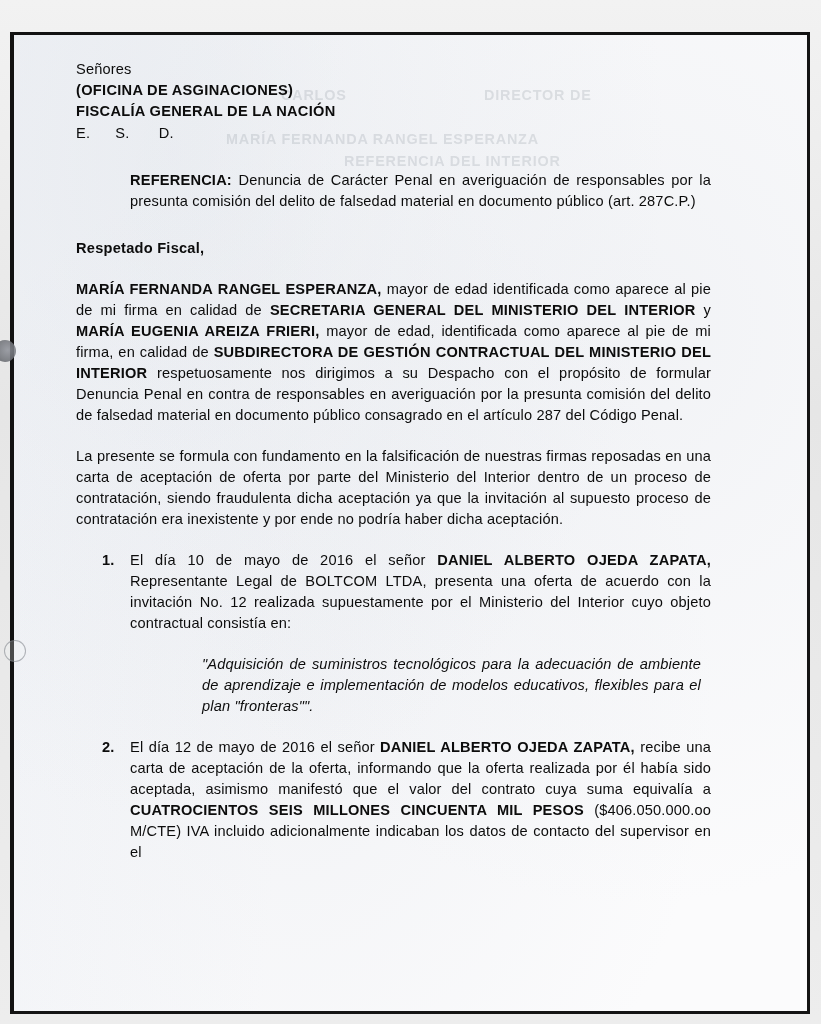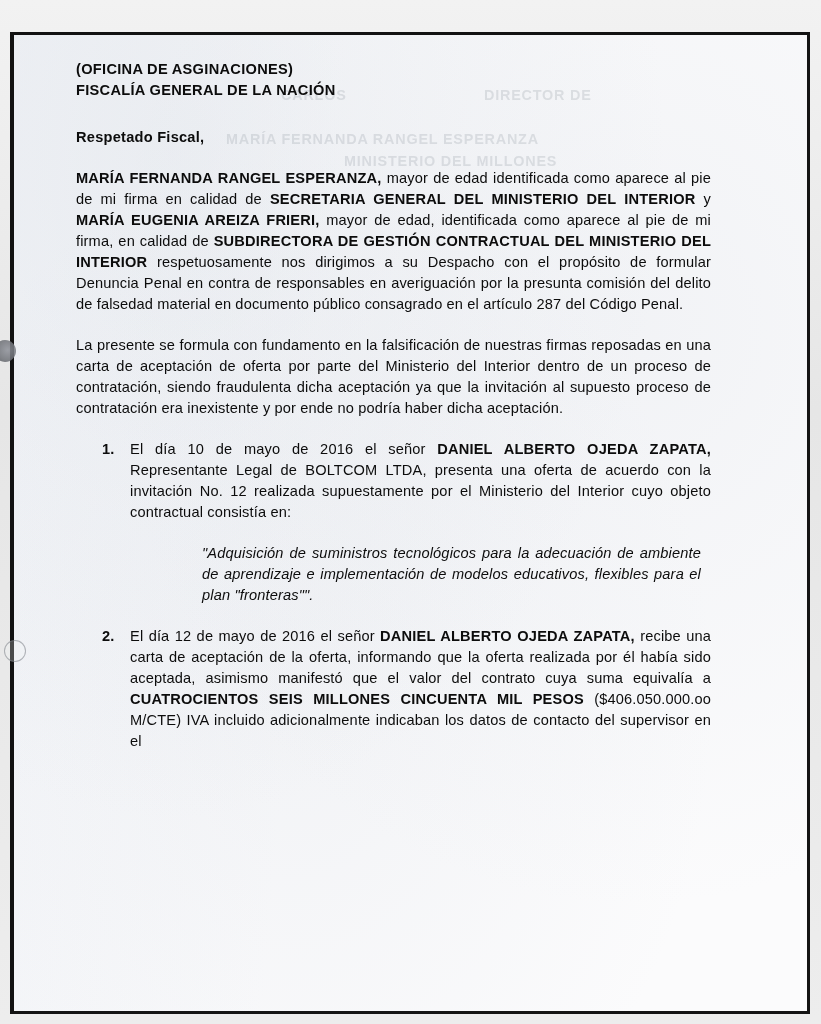--- a/index.html
+++ b/index.html
@@ -168,29 +168,34 @@
 </head>
 <body>
 
 <div id="scan-canvas">
 
   <div id="page-sheet">
 
     <span class="bleed" style="left:267px; top:52px;">CARLOS</span>
     <span class="bleed" style="left:470px; top:52px;">DIRECTOR DE</span>
     <span class="bleed" style="left:212px; top:96px;">MARÍA FERNANDA RANGEL ESPERANZA</span>
-    <span class="bleed" style="left:330px; top:118px;">MINISTERIO DEL MILLONES</span>
+    <span class="bleed" style="left:330px; top:118px;">REFERENCIA DEL INTERIOR</span>
 
     <div class="page-body">
 
       <div class="addressee">
+        <span class="ln">Señores</span>
         <span class="ln b">(OFICINA DE ASGINACIONES)</span>
         <span class="ln b">FISCALÍA GENERAL DE LA NACIÓN</span>
+        <span class="esd">E.      S.       D.</span>
       </div>
 
+      <div class="ref-block">
+        <span class="lbl">REFERENCIA:</span><span> Denuncia de Carácter Penal en averiguación de responsables por la presunta comisión del delito de falsedad material en documento público (art. 287C.P.)</span>
+      </div>
 
       <div class="salutation">Respetado Fiscal,</div>
 
       <p class="para"><b>MARÍA FERNANDA RANGEL ESPERANZA,</b><span> mayor de edad identificada como aparece al pie de mi firma en calidad de </span><b>SECRETARIA GENERAL DEL MINISTERIO DEL INTERIOR</b><span>  y </span><b>MARÍA EUGENIA AREIZA FRIERI,</b><span> mayor de edad, identificada como aparece al pie de mi firma,  en calidad de </span><b>SUBDIRECTORA DE GESTIÓN CONTRACTUAL DEL MINISTERIO DEL INTERIOR</b><span> respetuosamente nos dirigimos a su Despacho con el propósito de formular Denuncia Penal en contra de responsables en averiguación por la presunta comisión del delito de falsedad material en documento público consagrado en el artículo 287 del Código Penal.</span></p>
 
       <p class="para tight">La presente se formula con fundamento en la falsificación de nuestras firmas reposadas en una carta de aceptación de oferta por parte del Ministerio del Interior dentro de un proceso de contratación, siendo fraudulenta dicha aceptación ya que la invitación al supuesto proceso de contratación era inexistente y por ende no podría haber dicha aceptación.</p>
 
 
       <ol class="hechos">
 

